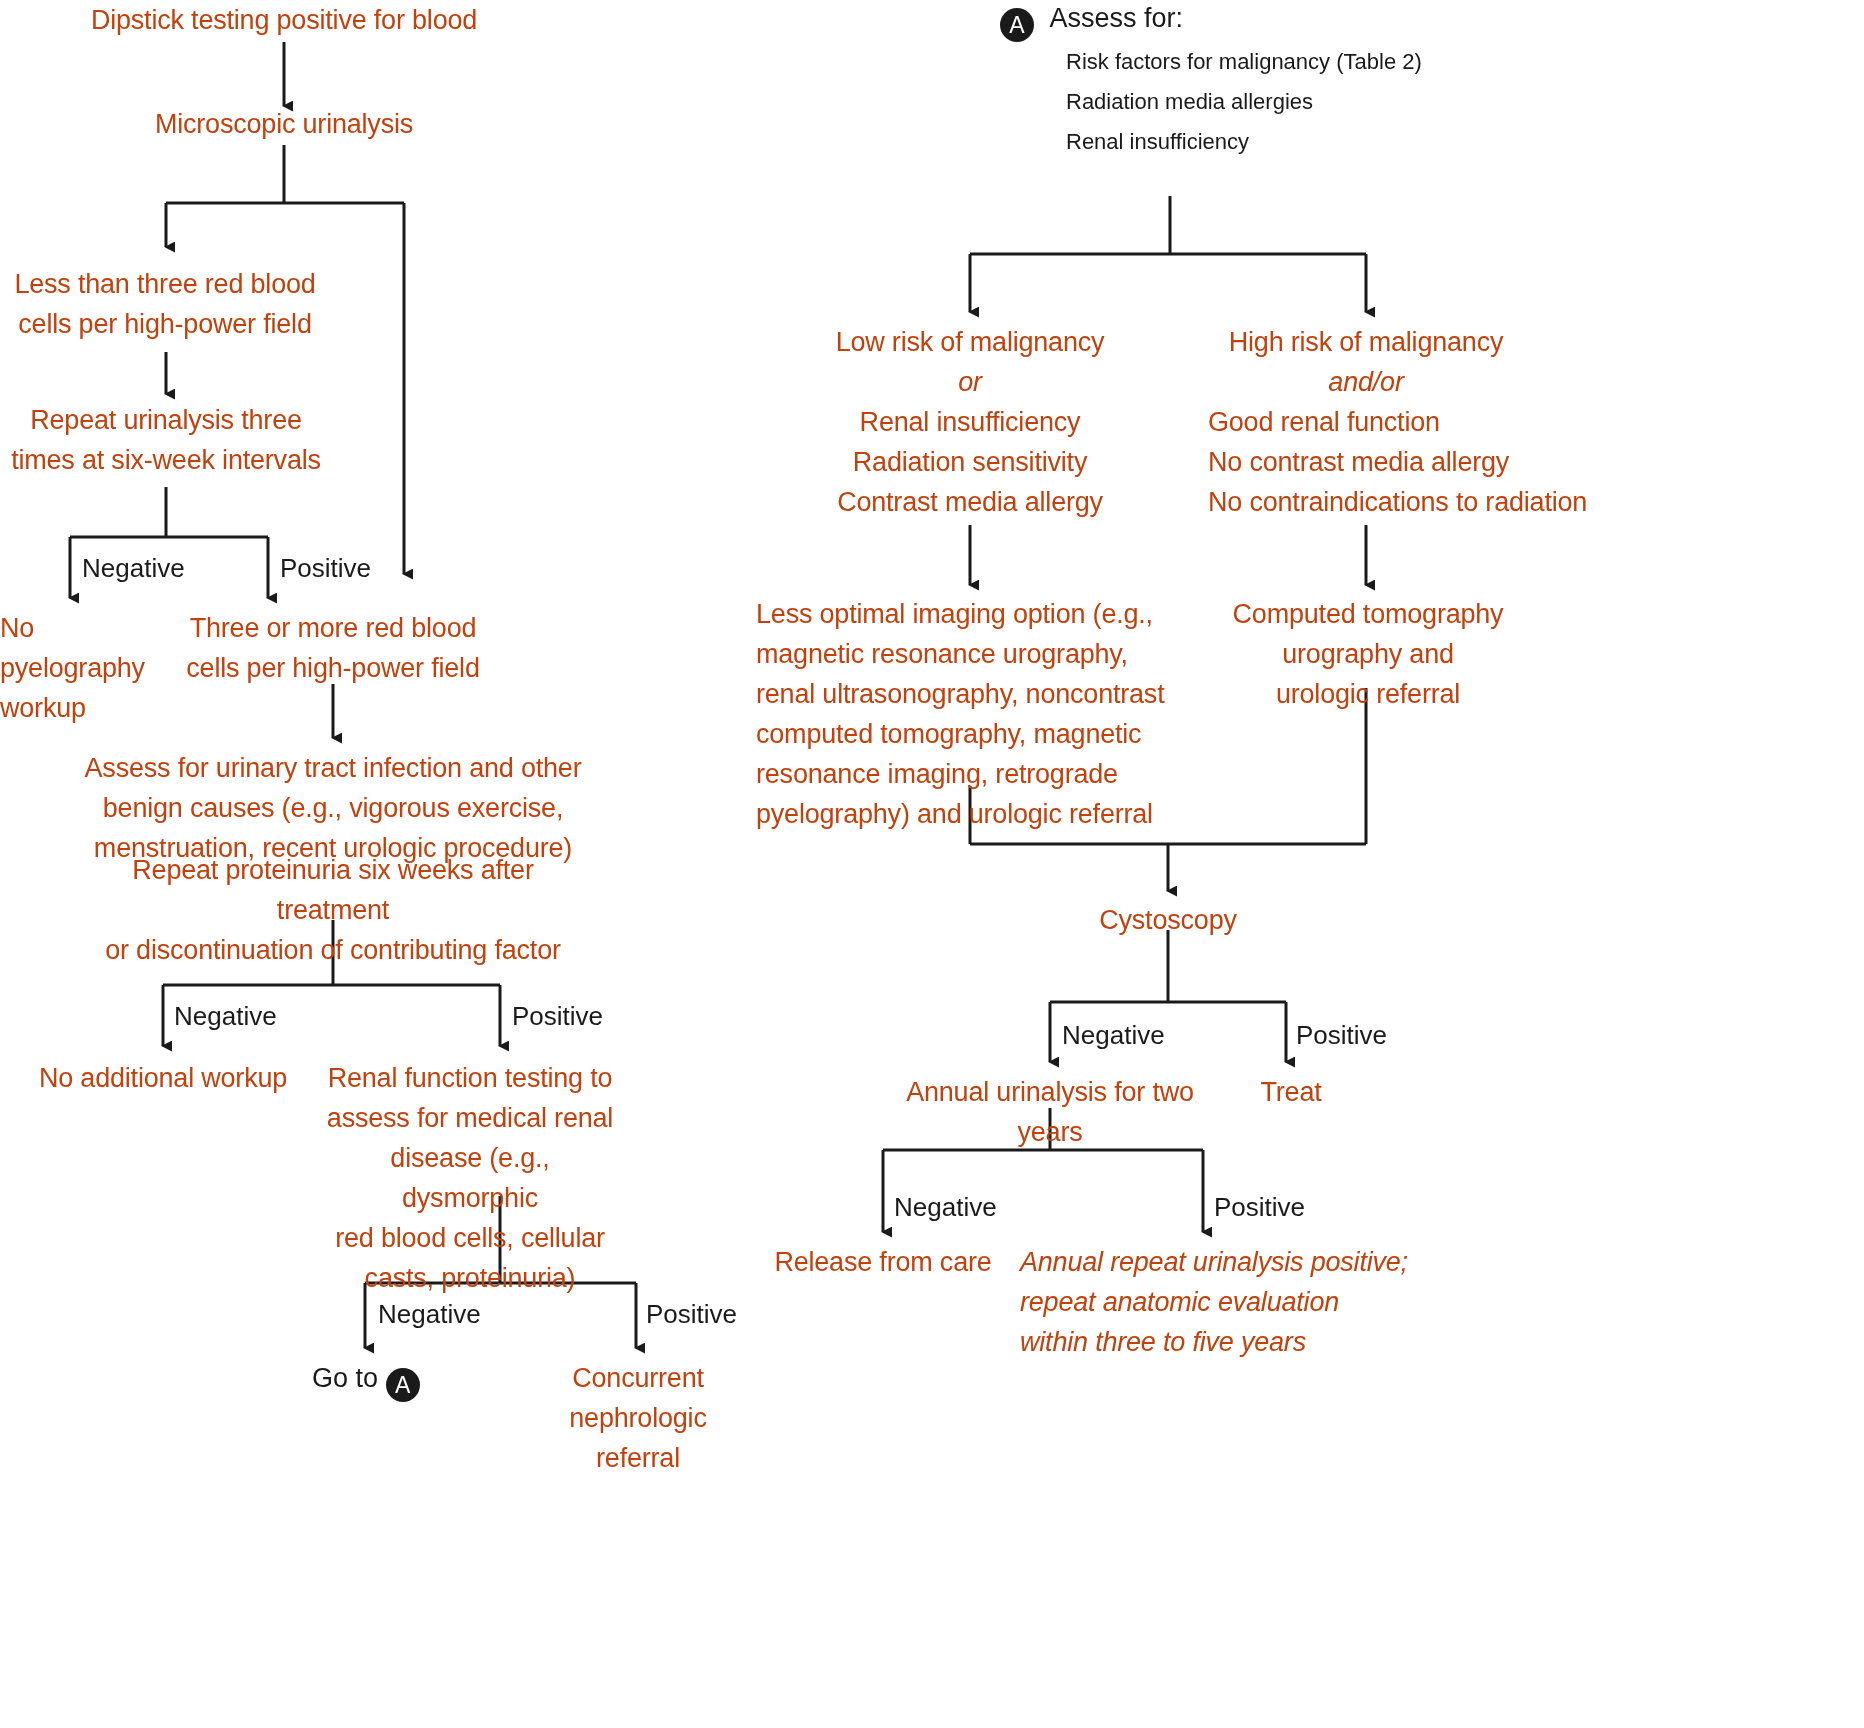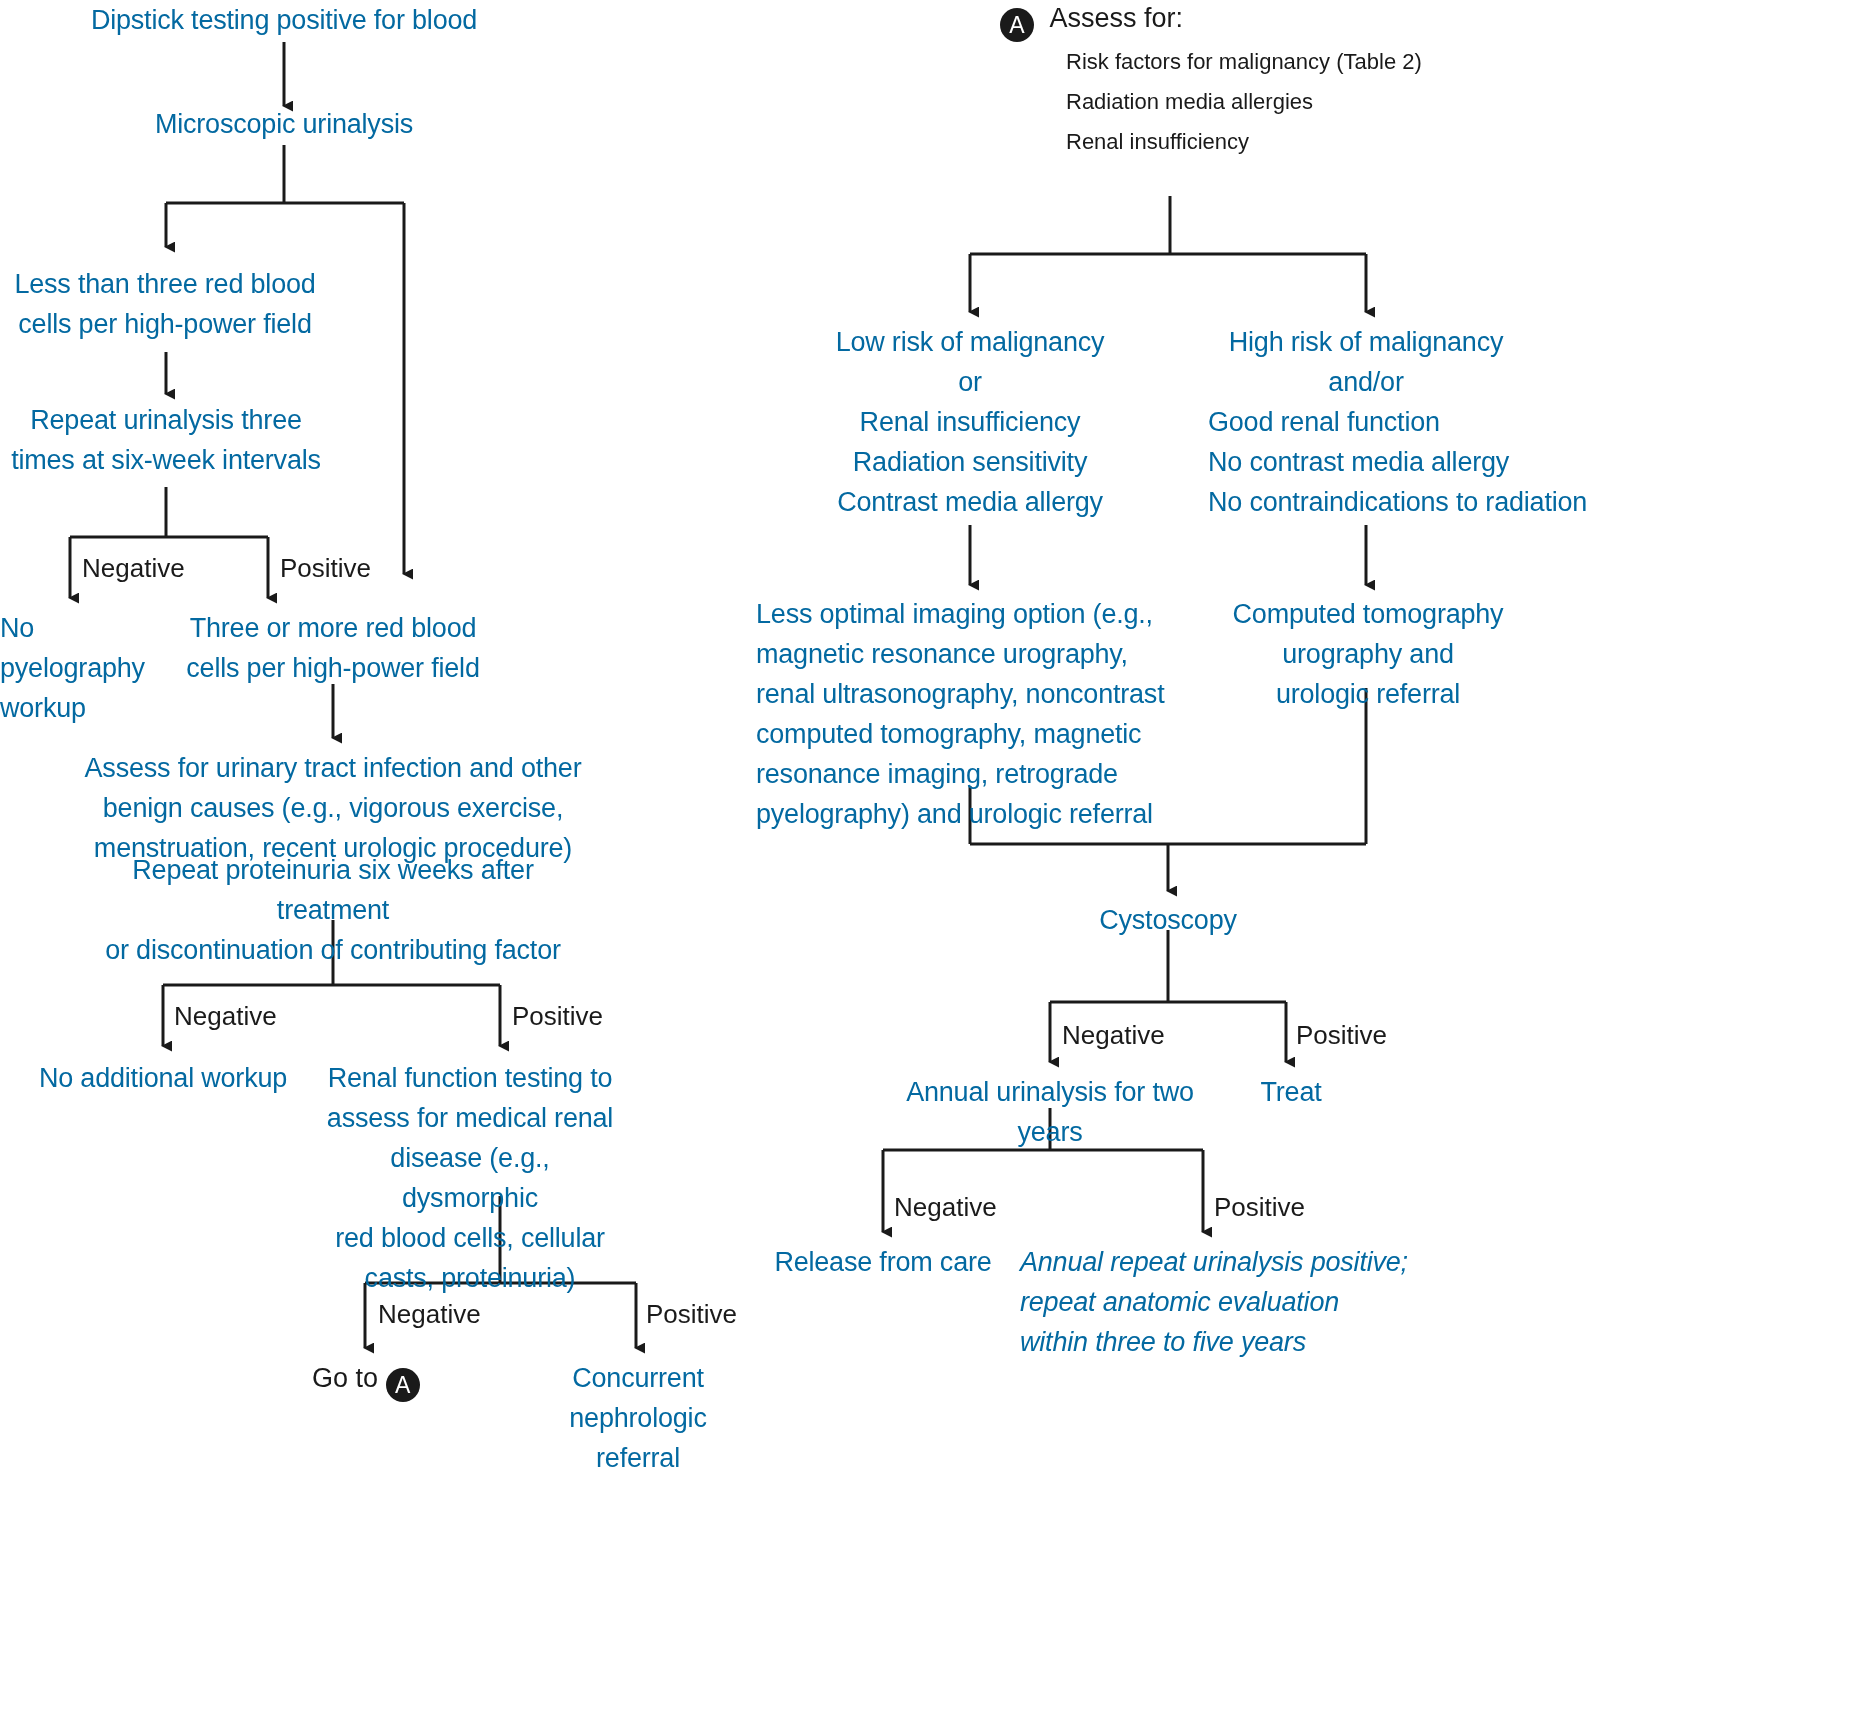--- a/index.html
+++ b/index.html
@@ -21,34 +21,34 @@
     left: 0;
     top: 0;
     width: 1864px;
     height: 1728px;
     pointer-events: none;
   }
   .node {
     position: absolute;
     font-size: 27px;
     line-height: 40px;
-    color: #0369a1;
+    color: #c2410c;
     white-space: pre-line;
     letter-spacing: -0.2px;
   }
   .node.c { text-align: center; }
   .node.l { text-align: left; }
   .edge-label {
     position: absolute;
     font-size: 26px;
     line-height: 30px;
     color: #1a1a1a;
     white-space: nowrap;
   }
-  .ital { }
+  .ital { font-style: italic; }
   .badge-a {
     display: inline-block;
     width: 34px;
     height: 34px;
     border-radius: 50%;
     background: #1a1a1a;
     color: #ffffff;
     text-align: center;
     line-height: 34px;
     font-size: 23px;

